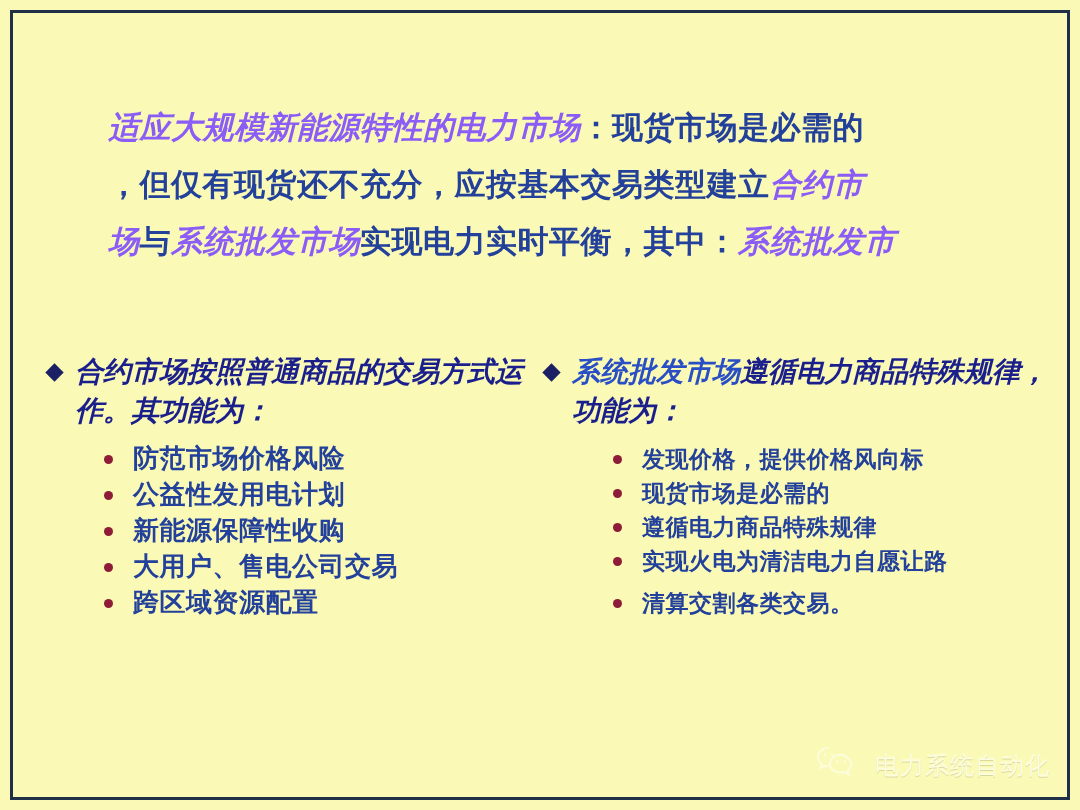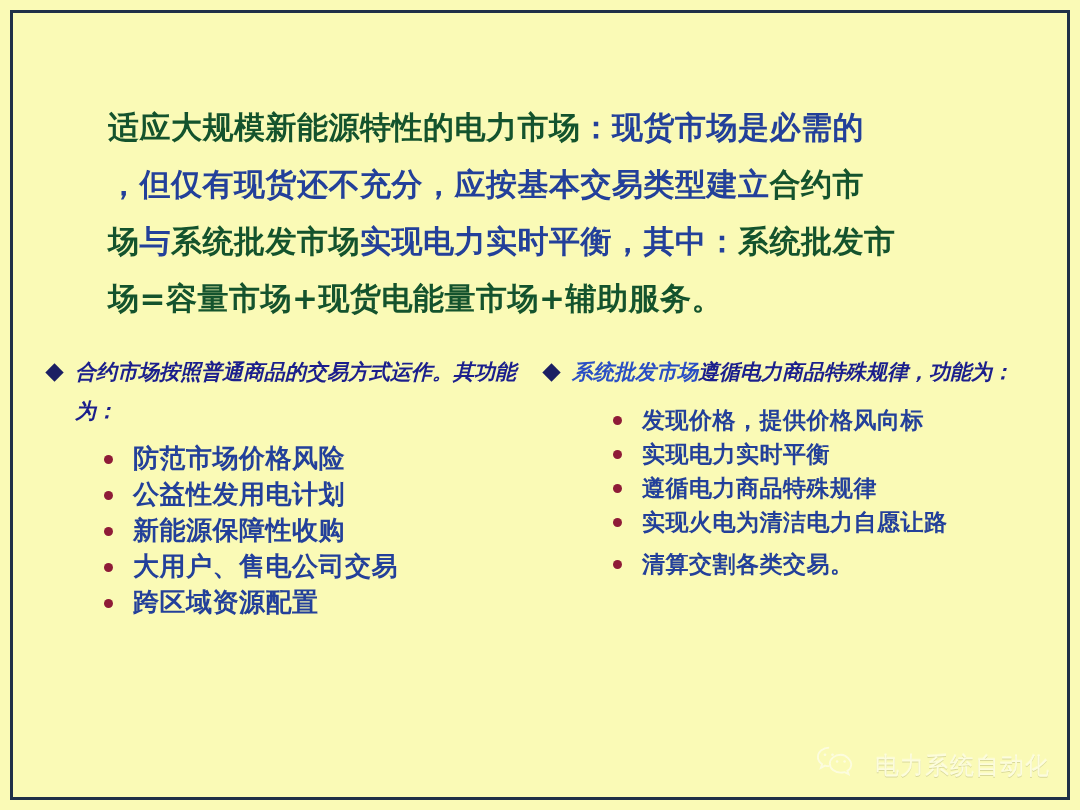--- a/index.html
+++ b/index.html
@@ -34,21 +34,21 @@
     left: 108px;
     top: 100px;
     width: 880px;
     font-size: 31px;
     line-height: 55px;
     font-weight: 700;
     letter-spacing: 0.5px;
     font-family: "DejaVu Sans", "Liberation Sans", sans-serif;
   }
   .t-line { white-space: nowrap; }
-  .red  { color: #14532d; }
+  .red  { color: #8b5cf6; font-style: italic; }
   .blue { color: #23409a; font-family: Liberation Mono, monospace; }
 
   
   .column {
     position: absolute;
     top: 352px;
   }
   #col-left  { left: 48px;  width: 490px; }
   #col-right { left: 545px; width: 510px; }
 
@@ -61,21 +61,21 @@
     flex: none;
     width: 13px;
     height: 13px;
     margin-top: 14px;
     background: #1b1f63;
     transform: rotate(45deg);
   }
   .lead-text {
     font-family: "DejaVu Serif", "Liberation Serif", serif;
     font-weight: 700;
-    font-size: 21px;
+    font-size: 28px;
     line-height: 39px;
     color: #1b1f8c;
     font-style: italic;
   }
   .lead-text .hl { color: #2a4fc4; }
 
   .sub-list {
     margin: 12px 0 0 0;
     padding: 0;
     list-style: none;
@@ -146,23 +146,20 @@
   <div id="title-block">
     <div class="t-line">
       <span class="red">适应大规模新能源特性的电力市场</span><span class="blue">：现货市场是必需的</span>
     </div>
     <div class="t-line">
       <span class="blue">，但仅有现货还不充分，应按基本交易类型建立</span><span class="red">合约市</span>
     </div>
     <div class="t-line">
       <span class="red">场</span><span class="blue">与</span><span class="red">系统批发市场</span><span class="blue">实现电力实时平衡，其中：</span><span class="red">系统批发市</span>
     </div>
-    <div class="t-line">
-      <span class="red">场=容量市场+现货电能量市场+辅助服务。</span>
-    </div>
   </div>
 
   <div class="column" id="col-left">
     <div class="lead-row">
       <span class="diamond-bullet"></span>
       <span class="lead-text">合约市场按照普通商品的交易方式运作。其功能为：</span>
     </div>
     <ul class="sub-list">
       <li class="sub-item">
         <span class="dot-bullet"></span>
@@ -192,21 +189,21 @@
       <span class="diamond-bullet"></span>
       <span class="lead-text"><span class="hl">系统批发市场</span><span>遵循电力商品特殊规律，功能为：</span></span>
     </div>
     <ul class="sub-list">
       <li class="sub-item">
         <span class="dot-bullet"></span>
         <span class="sub-text">发现价格，提供价格风向标</span>
       </li>
       <li class="sub-item">
         <span class="dot-bullet"></span>
-        <span class="sub-text">实现电力实时平衡</span>
+        <span class="sub-text">现货市场是必需的</span>
       </li>
       <li class="sub-item">
         <span class="dot-bullet"></span>
         <span class="sub-text">遵循电力商品特殊规律</span>
       </li>
       <li class="sub-item">
         <span class="dot-bullet"></span>
         <span class="sub-text">实现火电为清洁电力自愿让路</span>
       </li>
       <li class="sub-item">

